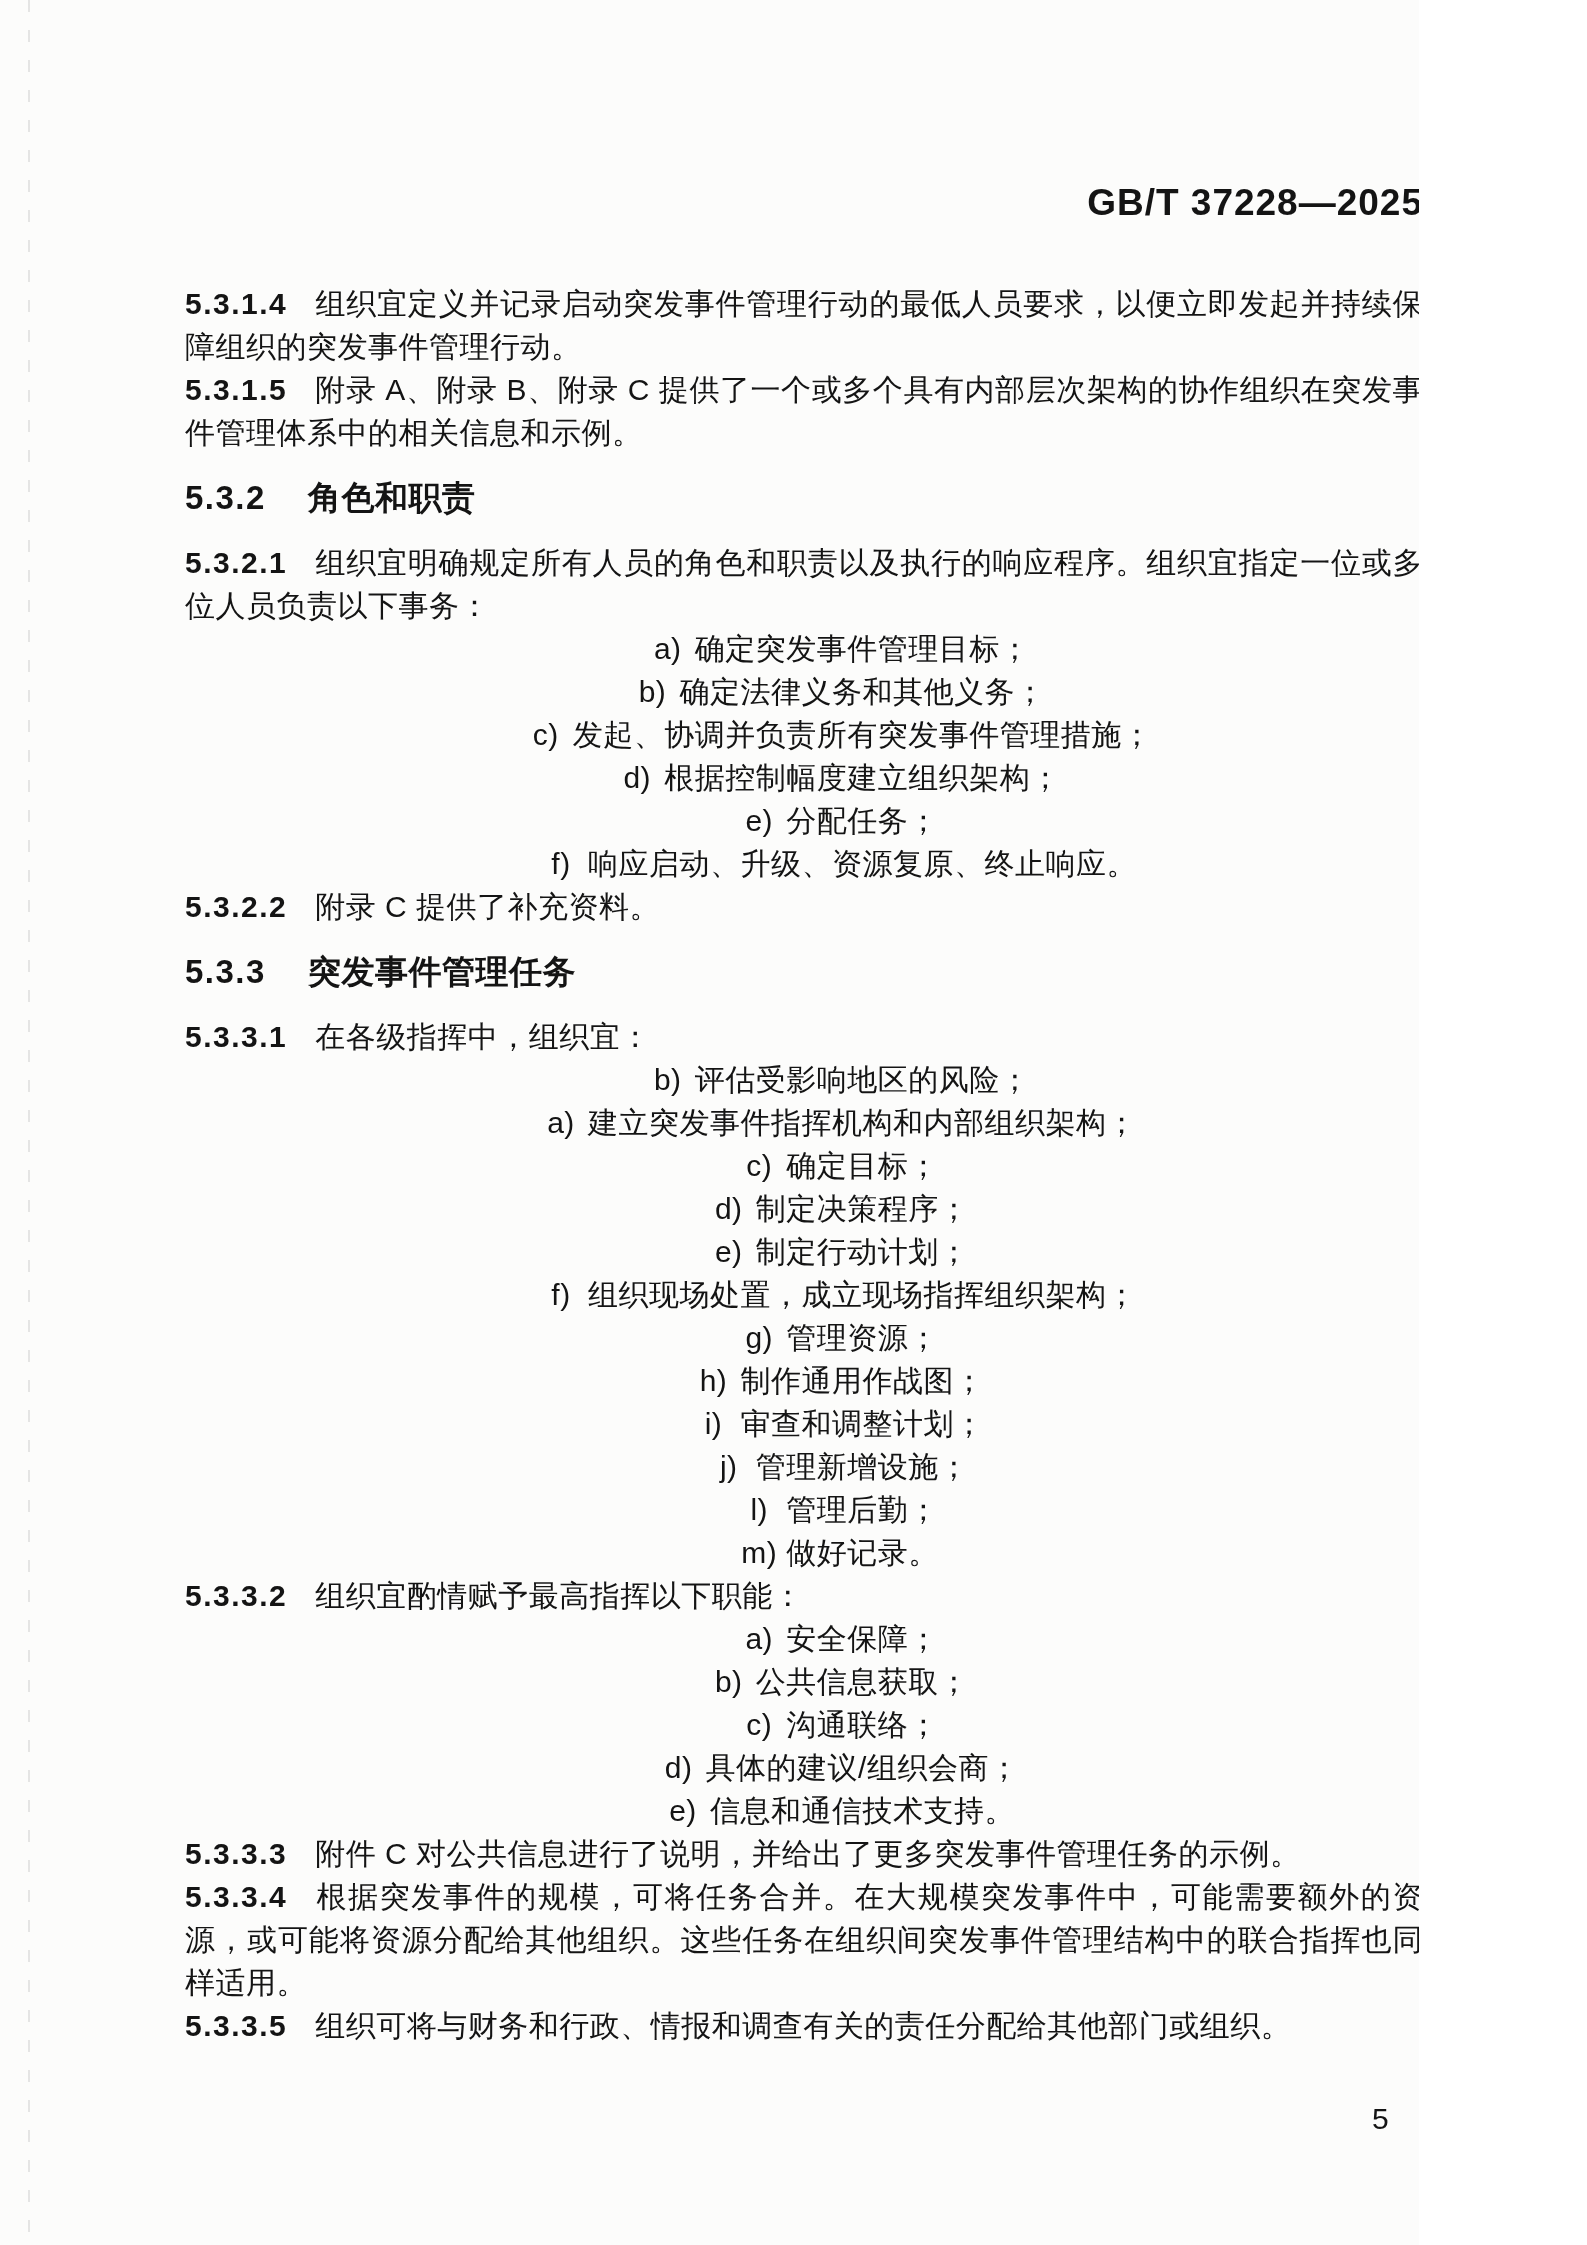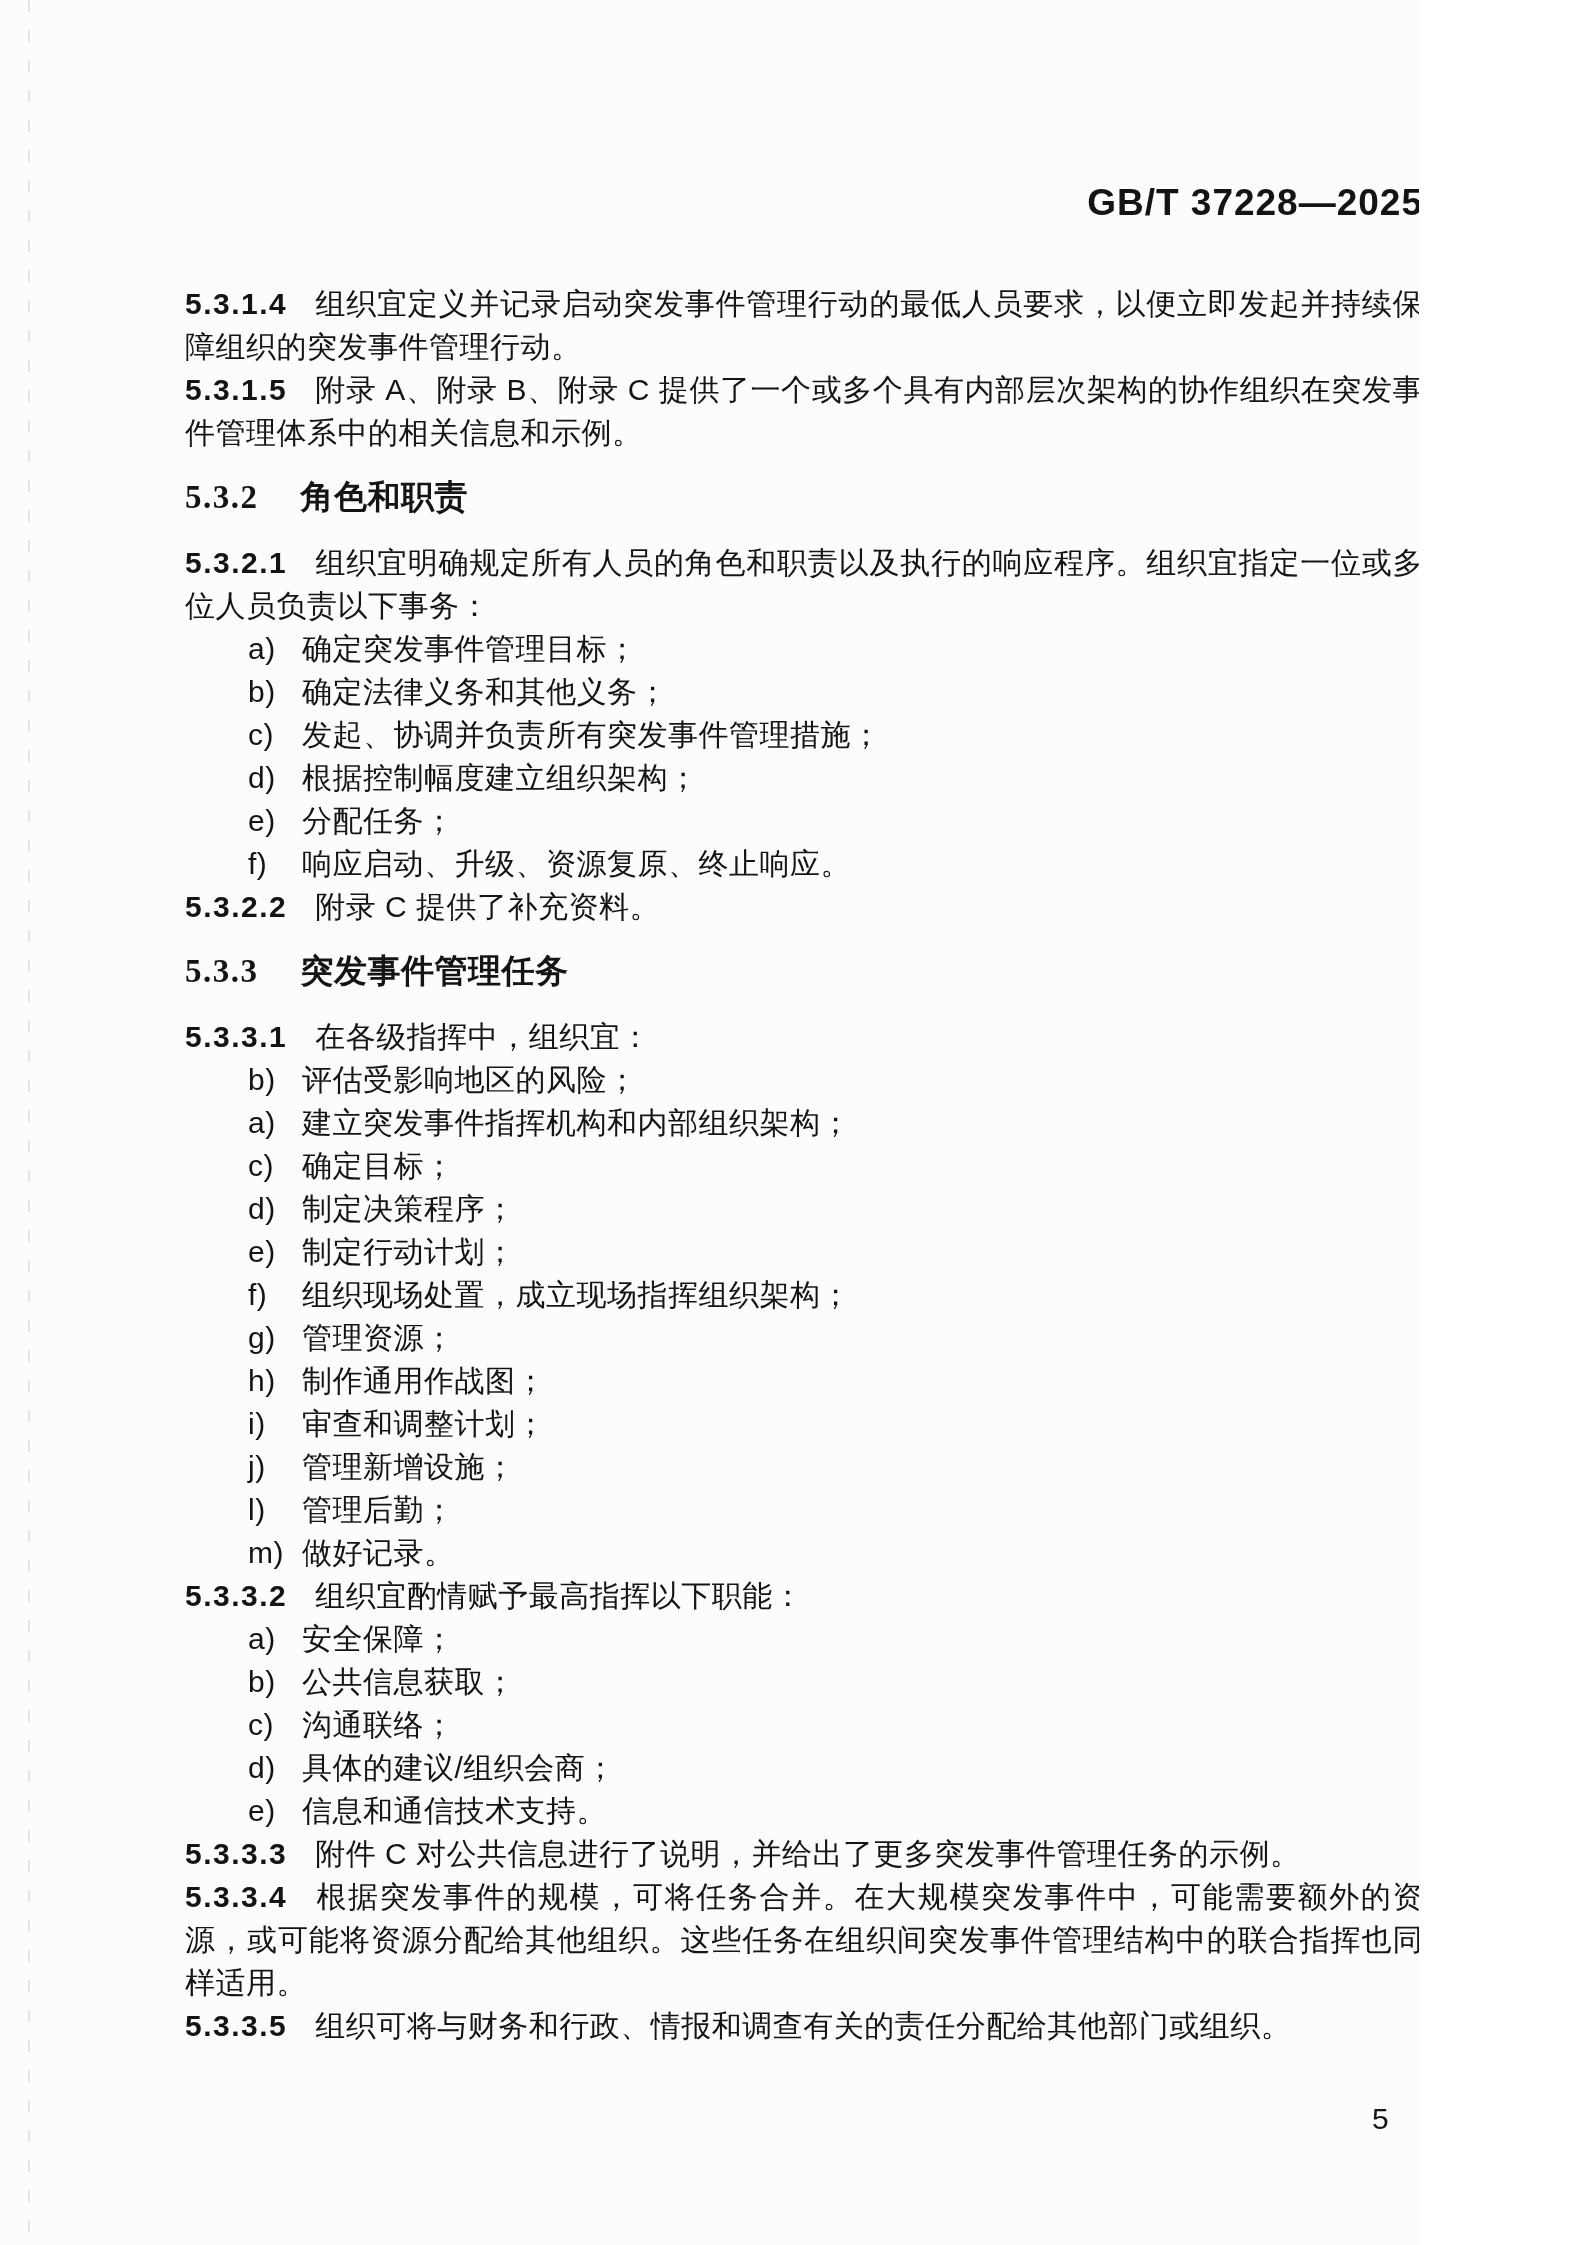--- a/index.html
+++ b/index.html
@@ -62,26 +62,25 @@
   .num {
     font-weight: 700;
     margin-right: 28px;
     letter-spacing: 1.5px;
     white-space: nowrap;
   }
   .heading {
     margin: 22px 0;
     font-weight: 700;
     font-size: 33px;
-    font-family: Liberation Serif, serif;
   }
   .heading .num { margin-right: 42px; }
 
   .list { margin: 0; }
-  .li { text-align: left; }
+  .li { text-align: center; }
   .marker {
     display: inline-block;
     margin-left: 63px;
     width: 54px;
   }
 
   .page-number {
     position: absolute;
     top: 2102px;
     left: 1372px;

